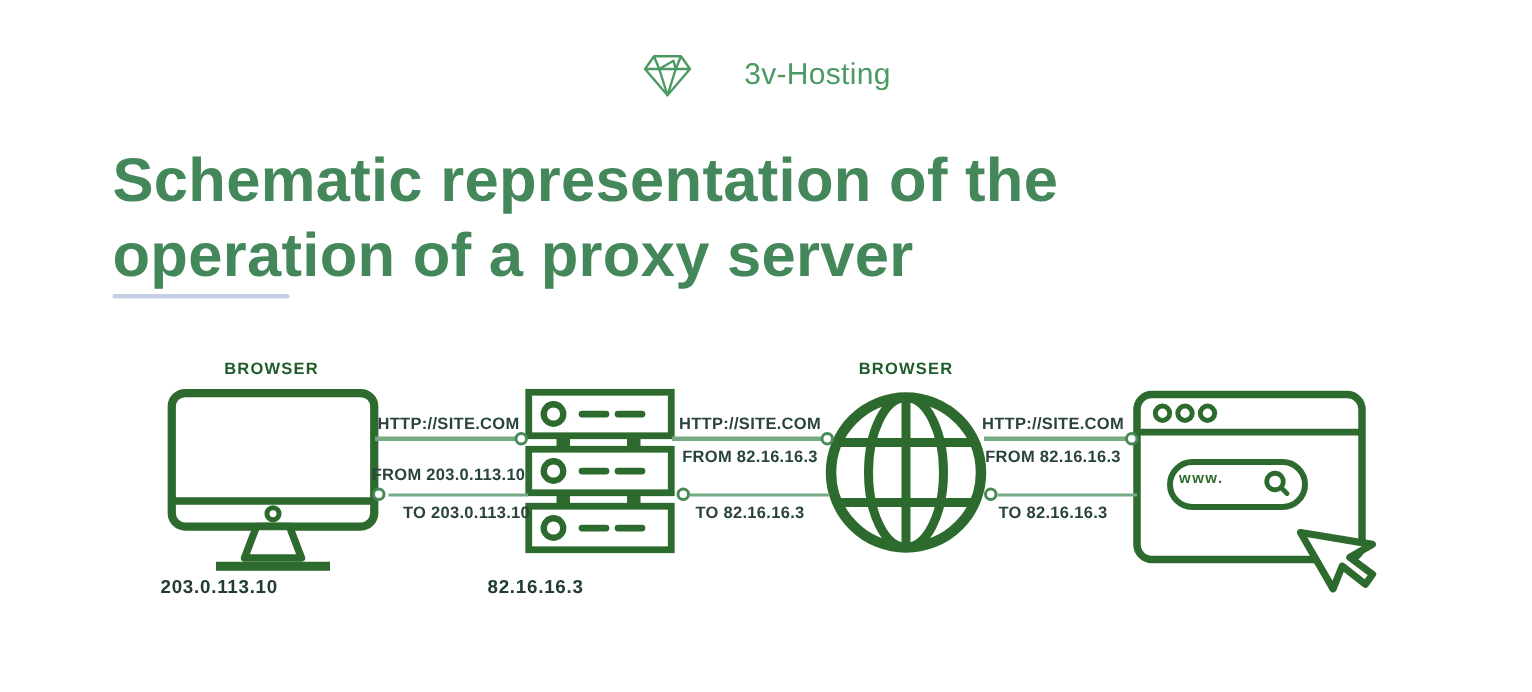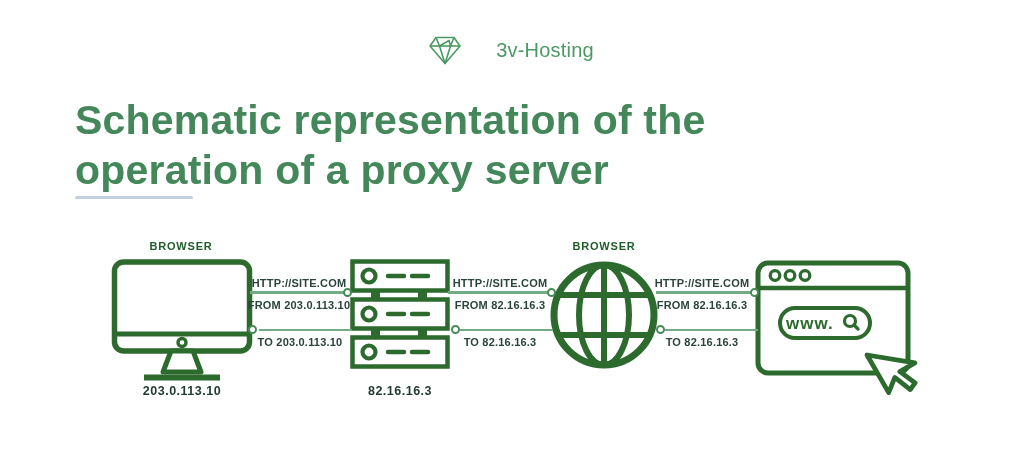--- a/index.html
+++ b/index.html
@@ -12,31 +12,31 @@
   .brand-name{font-size:20px;font-weight:400;color:#4c9a63;letter-spacing:.2px;margin-left:24px;}
   
   .page-title{
     position:absolute;left:75px;top:95px;width:640px;
     font-size:41px;line-height:1.23;font-weight:700;color:#44875a;letter-spacing:.2px;
   }
   .title-divider{position:absolute;left:75px;top:196px;width:118px;height:3px;background:#c5cfe3;border-radius:2px;}
   
   .node-label{position:absolute;top:240px;width:150px;text-align:center;
     font-size:11px;font-weight:700;color:#1f5c2c;letter-spacing:.8px;}
-  .node-caption{position:absolute;top:384px;width:150px;text-align:center;
+  .node-caption{position:absolute;top:384px;width:150px;text-align:left;
     font-size:12.5px;font-weight:700;color:#223c35;letter-spacing:.5px;}
   
   .conn-line{position:absolute;height:2.5px;background:#74aa84;}
   .conn-ring{position:absolute;width:9px;height:9px;border:2.5px solid #478a58;border-radius:50%;
     background:#ffffff;box-sizing:border-box;}
   .conn-lbl{position:absolute;width:140px;text-align:center;
     font-size:11px;font-weight:700;color:#2a443d;letter-spacing:.2px;white-space:nowrap;}
   .icon-abs{position:absolute;}
   .www-text{position:absolute;left:786px;top:314px;width:56px;text-align:left;
-    font-size:17px;font-weight:700;color:#2d6a2e;letter-spacing:1px;}
+    font-size:10px;font-weight:700;color:#2d6a2e;letter-spacing:1px;}
 </style>
 </head>
 <body>
 
 <div class="canvas">
 
   <div class="brand">
     <svg width="36" height="33" viewBox="0 0 36 32">
       <g fill="none" stroke="#4c9a63" stroke-width="1.6" stroke-linejoin="round">
         <path d="M9,3 L27,3 L33,11.5 L18,29 L3,11.5 Z"></path>
@@ -111,24 +111,24 @@
         <line x1="101" y1="66" x2="105" y2="70" stroke-width="3.2" stroke-linecap="round"></line>
       </g>
       <path transform="translate(114,96) rotate(-30) scale(2.8)" d="M0,0 L0,15.5 L4.6,11.9 L7.2,18.4 L9.9,17.2 L7.2,11 L13.4,11 Z" fill="#ffffff" stroke-width="1.7" stroke-linejoin="round"></path>
     </g>
   </svg>
   <div class="www-text">www.</div>
 
   <div class="conn-lbl" style="left:229px;top:277px;">HTTP://SITE.COM</div>
   <div class="conn-line" style="left:250px;top:291px;width:95px;"></div>
   <div class="conn-ring" style="left:343px;top:288px;"></div>
-  <div class="conn-lbl" style="left:229px;top:299px;">FROM 203.0.113.10</div>
+  <div class="conn-lbl" style="left:229px;top:311px;">FROM 203.0.113.10</div>
   <div class="conn-ring" style="left:248px;top:325px;"></div>
   <div class="conn-line" style="left:259px;top:328.5px;width:93px;"></div>
-  <div class="conn-lbl" style="left:230px;top:336px;">TO 203.0.113.10</div>
+  <div class="conn-lbl" style="left:241px;top:336px;">TO 203.0.113.10</div>
 
   <div class="conn-lbl" style="left:430px;top:277px;">HTTP://SITE.COM</div>
   <div class="conn-line" style="left:448px;top:291px;width:100px;"></div>
   <div class="conn-ring" style="left:547px;top:288px;"></div>
   <div class="conn-lbl" style="left:430px;top:299px;">FROM 82.16.16.3</div>
   <div class="conn-ring" style="left:451px;top:325px;"></div>
   <div class="conn-line" style="left:460px;top:328.5px;width:93px;"></div>
   <div class="conn-lbl" style="left:430px;top:336px;">TO 82.16.16.3</div>
 
   <div class="conn-lbl" style="left:632px;top:277px;">HTTP://SITE.COM</div>

